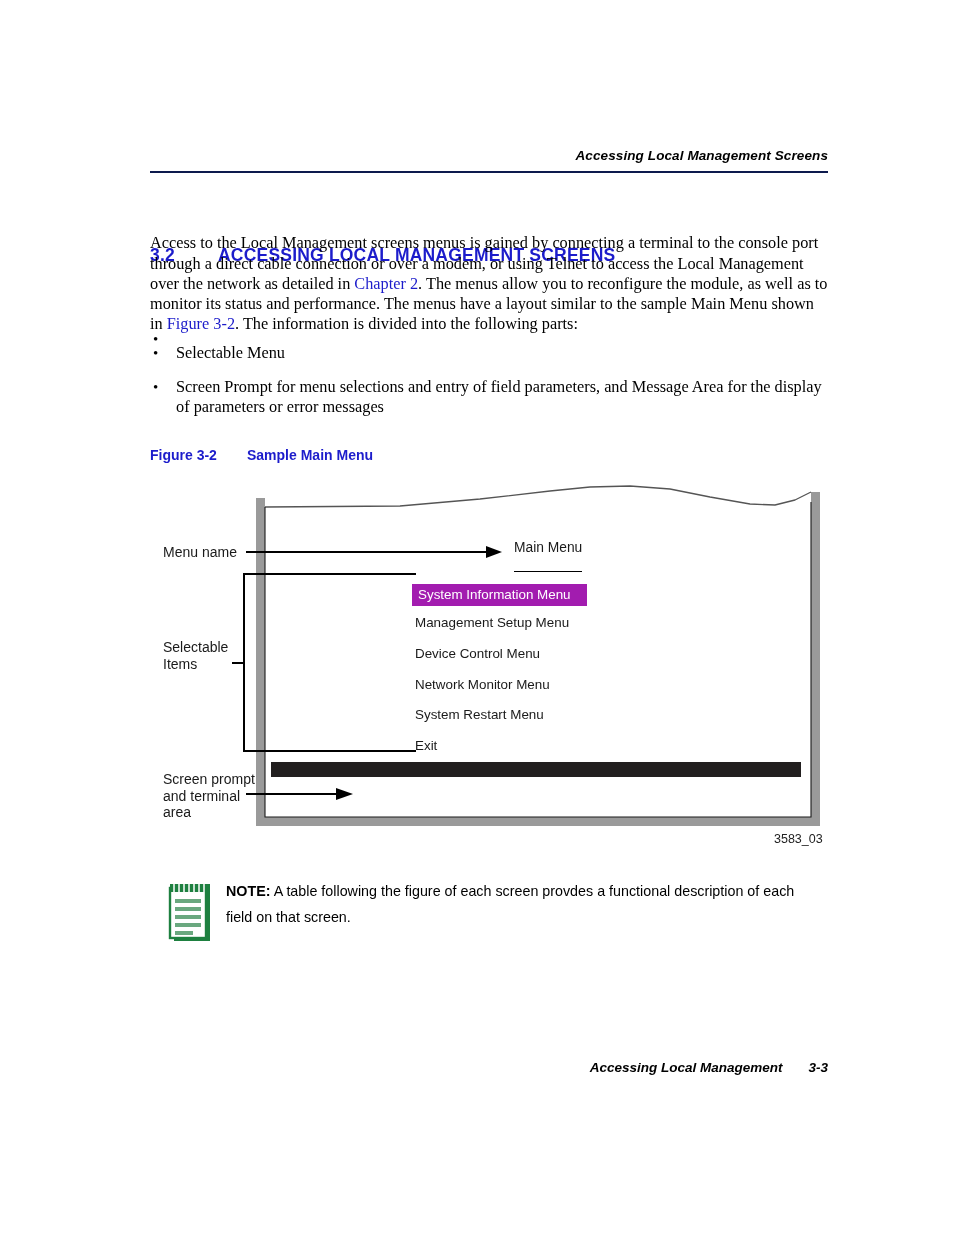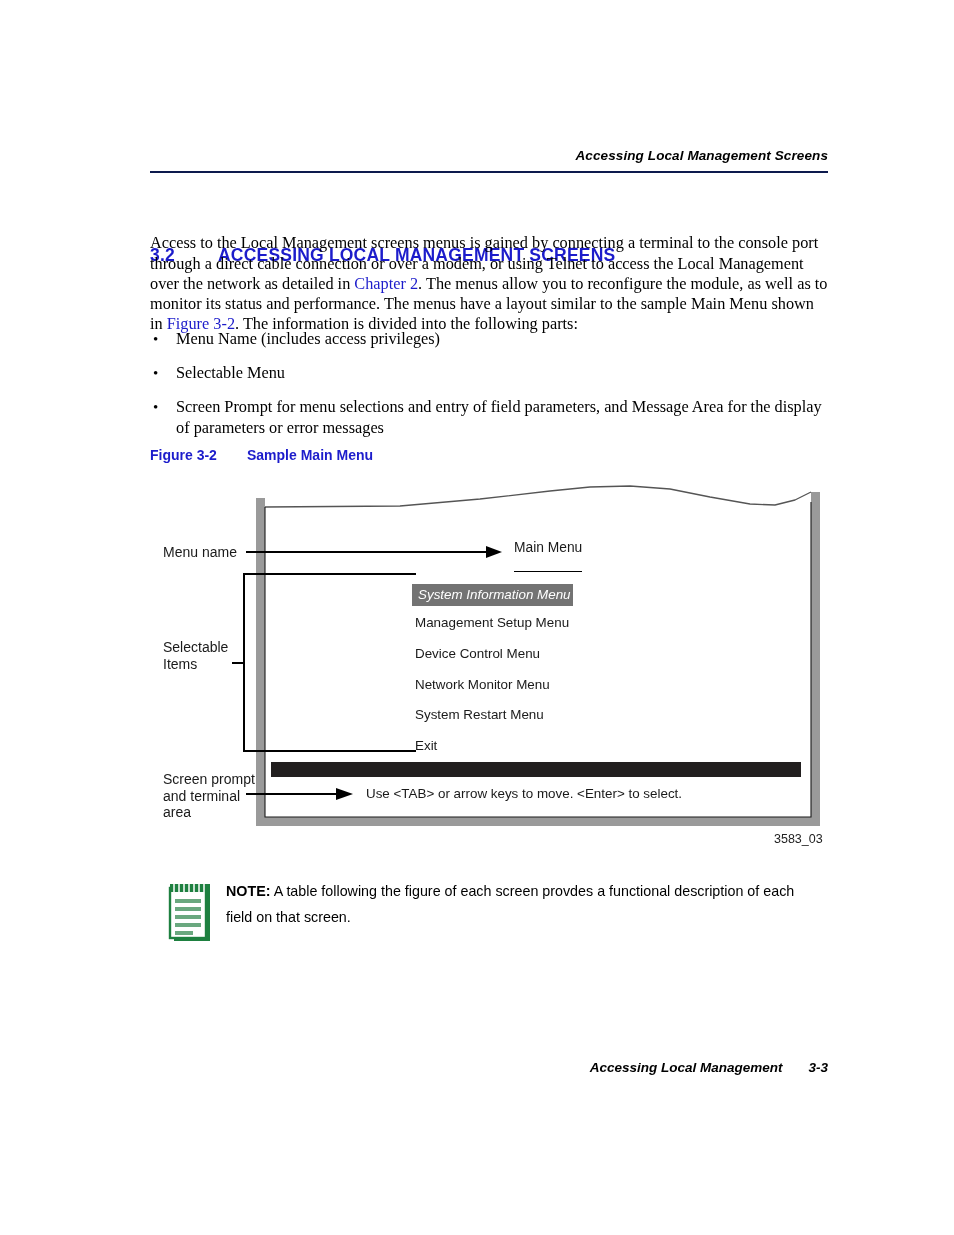--- a/index.html
+++ b/index.html
@@ -148,25 +148,24 @@
     font-size: 13.8px;
     border-bottom: 1.3px solid #000;
     padding-bottom: 16px;
   }
   .menu-item {
     left: 265px;
     font-size: 13.4px;
   }
   #menu-item-0 {
     top: 106px;
-    background: #737373;
+    background: #a21caf;
     color: #ffffff;
-    padding: 3px 2px 4px 6px;
+    padding: 3px 16px 4px 6px;
     left: 262px;
-    font-style: italic;
   }
   #menu-item-1 { top: 137px; }
   #menu-item-2 { top: 168px; }
   #menu-item-3 { top: 199px; }
   #menu-item-4 { top: 229px; }
   #menu-item-5 { top: 260px; }
   #prompt-text {
     left: 216px;
     top: 308px;
     font-size: 13.4px;
@@ -245,21 +244,20 @@
 
 <h1 id="section-heading">
   <span class="sec-num">3.2</span><span>ACCESSING LOCAL MANAGEMENT SCREENS</span>
 </h1>
 
 <p id="intro-paragraph"><span>Access to the Local Management screens menus is gained by connecting a terminal to the console port through a direct cable connection or over a modem, or using Telnet to access the Local Management over the network as detailed in </span><a class="xref" href="#" style="text-decoration:none">Chapter 2</a><span>. The menus allow you to reconfigure the module, as well as to monitor its status and performance. The menus have a layout similar to the sample Main Menu shown in </span><a class="xref" href="#" style="text-decoration:none">Figure 3-2</a><span>. The information is divided into the following parts:</span></p>
 
 <div id="bullet-list">
   <div class="bullet-row">
     <span class="bullet-dot">•</span>
-    <span>Menu Name (includes access privileges)</span>
   </div>
   <div class="bullet-row">
     <span class="bullet-dot">•</span>
     <span>Selectable Menu</span>
   </div>
   <div class="bullet-row">
     <span class="bullet-dot">•</span>
     <span>Screen Prompt for menu selections and entry of field parameters, and Message Area for the display of parameters or error messages</span>
   </div>
 </div>
@@ -324,21 +322,20 @@
 
   <div class="fig-text" id="menu-title">Main Menu</div>
 
   <div class="fig-text menu-item" id="menu-item-0">System Information Menu</div>
   <div class="fig-text menu-item" id="menu-item-1">Management Setup Menu</div>
   <div class="fig-text menu-item" id="menu-item-2">Device Control Menu</div>
   <div class="fig-text menu-item" id="menu-item-3">Network Monitor Menu</div>
   <div class="fig-text menu-item" id="menu-item-4">System Restart Menu</div>
   <div class="fig-text menu-item" id="menu-item-5">Exit</div>
 
-  <div class="fig-text" id="prompt-text">Use &lt;TAB&gt; or arrow keys to move. &lt;Enter&gt; to select.</div>
 
   <div id="figure-id">3583_03</div>
 </div>
 
 <div id="note-block">
   <svg id="note-icon" viewBox="0 0 46 62">
 
     <rect x="6" y="9" width="36" height="50" fill="#1e8040"></rect>
 
     <rect x="2" y="6" width="36" height="50" fill="#ffffff" stroke="#1e8040" stroke-width="2.4"></rect>

